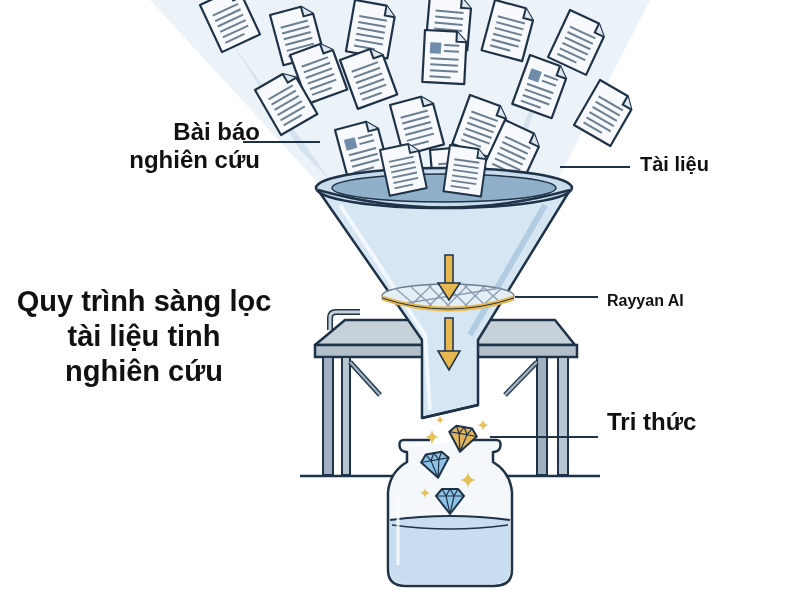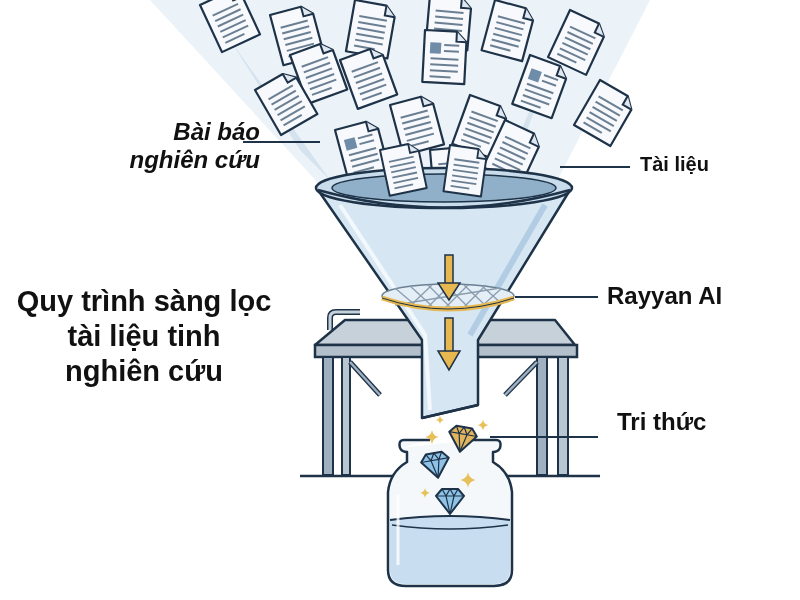--- a/index.html
+++ b/index.html
@@ -1,24 +1,24 @@
 <!DOCTYPE html>
 <html><head>
 <meta charset="utf-8">
 <style>
   html,body{margin:0;padding:0;background:#ffffff;}
   body{width:800px;height:600px;overflow:hidden;position:relative;font-family:"Liberation Sans","DejaVu Sans",sans-serif;}
   .scene{position:absolute;left:0;top:0;width:800px;height:600px;}
   .label{position:absolute;color:#111;font-weight:bold;font-family:"Liberation Sans","DejaVu Sans",sans-serif;line-height:1.18;}
   .label span{display:block;}
   .title{left:4px;top:284px;width:280px;text-align:center;font-size:29px;line-height:1.2;}
-  .lbl-papers{left:120px;top:118px;font-size:24px;text-align:right;width:140px;font-style:italic;}
+  .lbl-papers{left:120px;top:118px;font-size:24px;text-align:right;width:140px;}
   .lbl-docs{left:640px;top:153px;font-size:20px;}
-  .lbl-rayyan{left:607px;top:282px;font-size:24px;}
-  .lbl-knowledge{left:607px;top:408px;font-size:24px;margin-left:10px;}
+  .lbl-rayyan{left:607px;top:292px;font-size:16px;}
+  .lbl-knowledge{left:607px;top:408px;font-size:24px;}
 </style>
 </head>
 <body>
 
 <div class="scene">
   <svg width="800" height="600" viewBox="0 0 800 600">
     <defs>
       <g id="doc">
         <path d="M0 0 H32 L42 10 V52 H0 Z" fill="#f7f9fc" stroke="#1e3248" stroke-width="2.2" stroke-linejoin="round"></path>
         <path d="M32 0 V10 H42" fill="#dfe8f0" stroke="#1e3248" stroke-width="2"></path>

